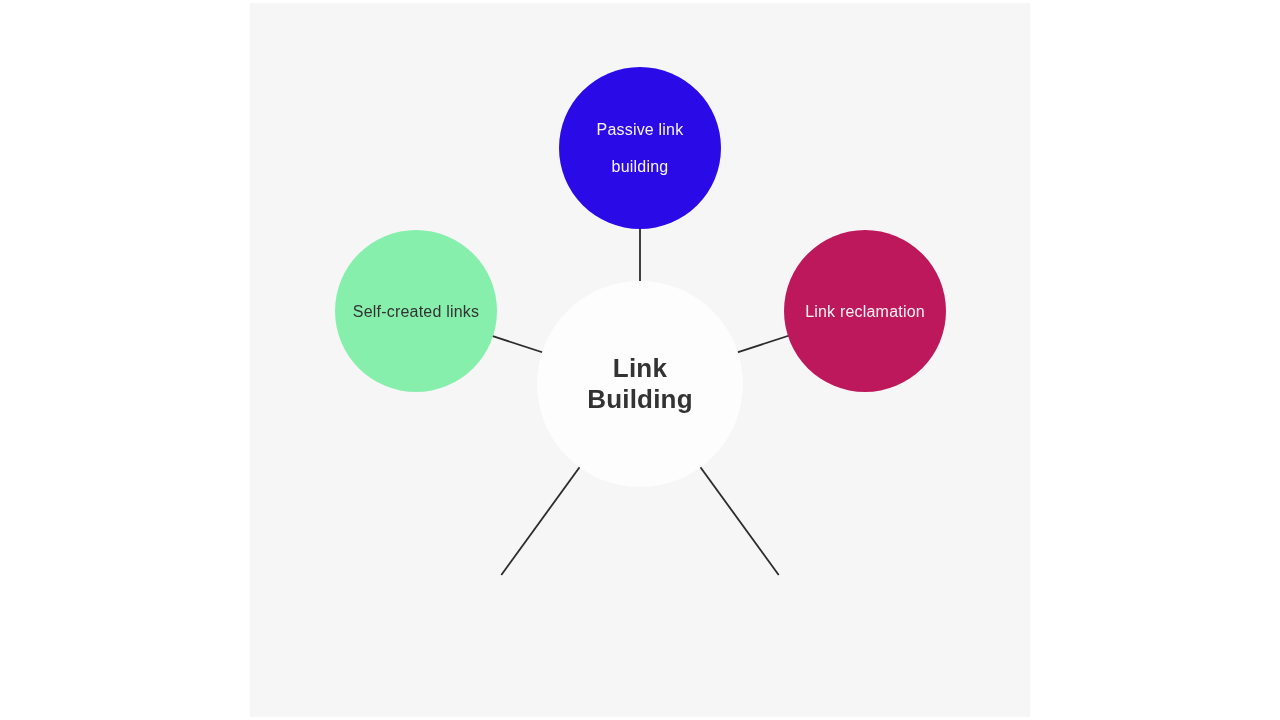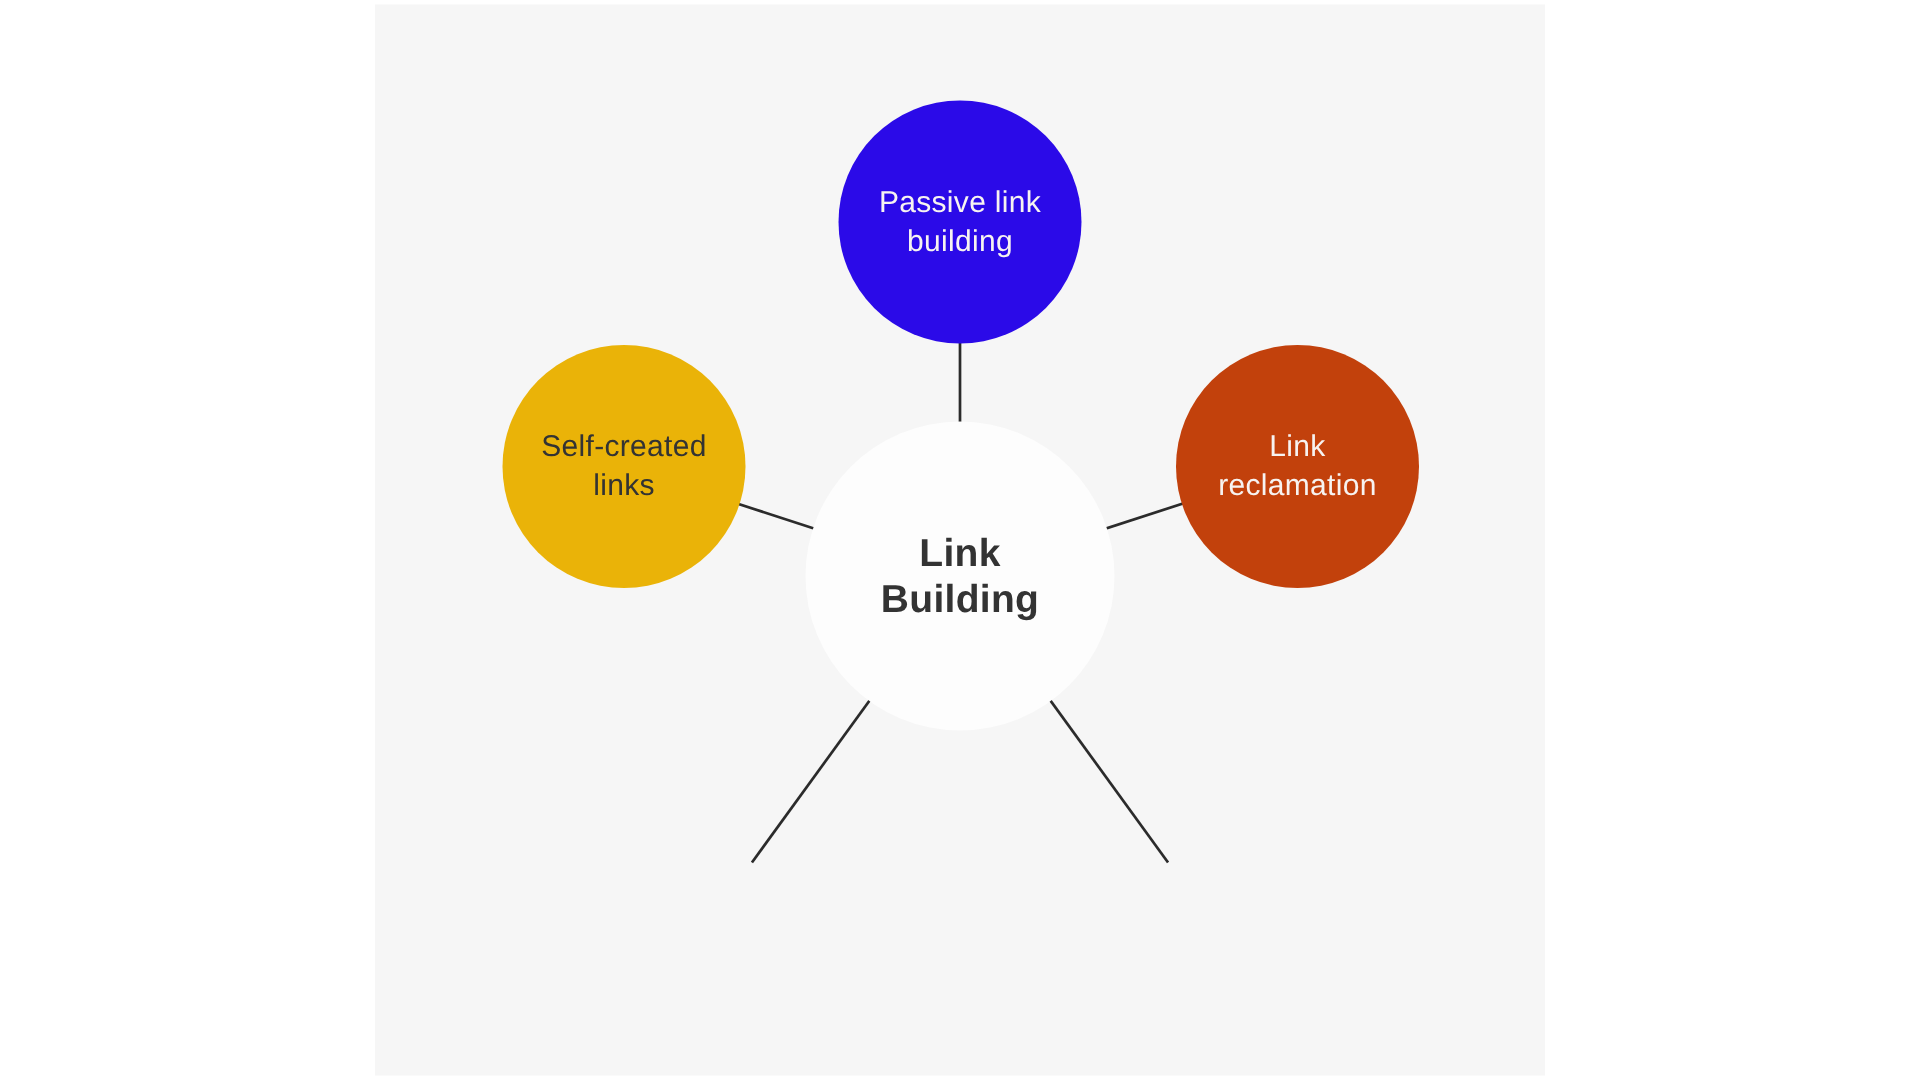--- a/index.html
+++ b/index.html
@@ -29,22 +29,22 @@
     position: absolute;
     border-radius: 50%;
     display: flex;
     align-items: center;
     justify-content: center;
     text-align: center;
     z-index: 1;
   }
   .node .label {
     width: 78%;
-    font-size: 20px;
-    line-height: 26px;
+    font-size: 16px;
+    line-height: 37px;
     letter-spacing: 0.2px;
   }
   .node.center {
     width: 206px; height: 206px;
     left: 287px; top: 278px;
   }
   .node.center .label {
     font-size: 26px;
     line-height: 31px;
     font-weight: bold;
@@ -66,27 +66,27 @@
     <line x1="390" y1="381" x2="614.5" y2="308" style="stroke: rgb(43, 43, 43);"></line>
     <line x1="390" y1="381" x2="528.7" y2="572" style="stroke: rgb(43, 43, 43);"></line>
     <line x1="390" y1="381" x2="251.3" y2="572" style="stroke: rgb(43, 43, 43);"></line>
     <line x1="390" y1="381" x2="165.5" y2="308" style="stroke: rgb(43, 43, 43);"></line>
   </svg>
 
   <div class="node satellite sat-top" style="background-color: rgb(43, 10, 232); color: rgb(247, 243, 241);">
     <div class="label">Passive link building</div>
   </div>
 
-  <div class="node satellite sat-right" style="background-color: #c2410c; color: rgb(247, 243, 241);">
+  <div class="node satellite sat-right" style="background-color: #be185d; color: rgb(247, 243, 241);">
     <div class="label">Link reclamation</div>
   </div>
 
 
 
-  <div class="node satellite sat-left" style="background-color: #eab308; color: rgb(51, 51, 51);">
+  <div class="node satellite sat-left" style="background-color: #86efac; color: rgb(51, 51, 51);">
     <div class="label">Self-created links</div>
   </div>
 
   <div class="node center" style="background-color: rgb(253, 253, 253); color: rgb(51, 51, 51);">
     <div class="label">Link Building</div>
   </div>
 
 </div>
 
 </body></html>

